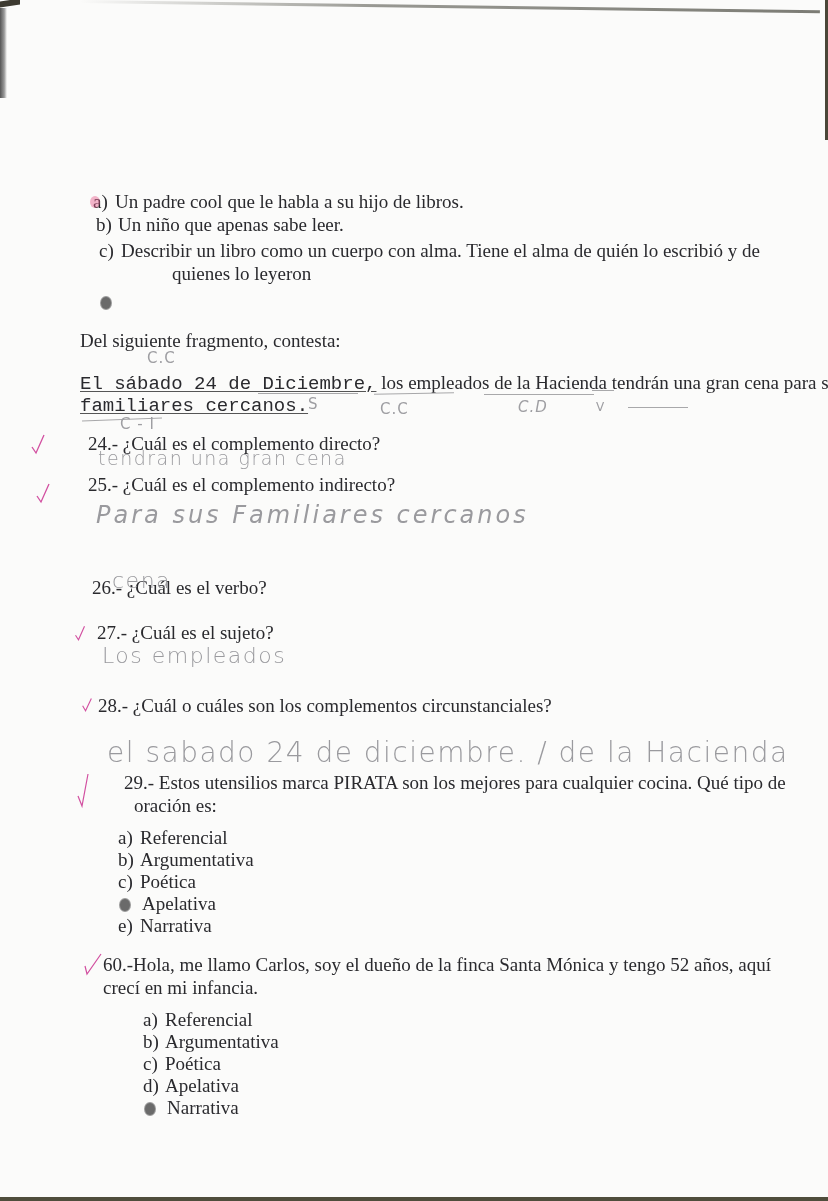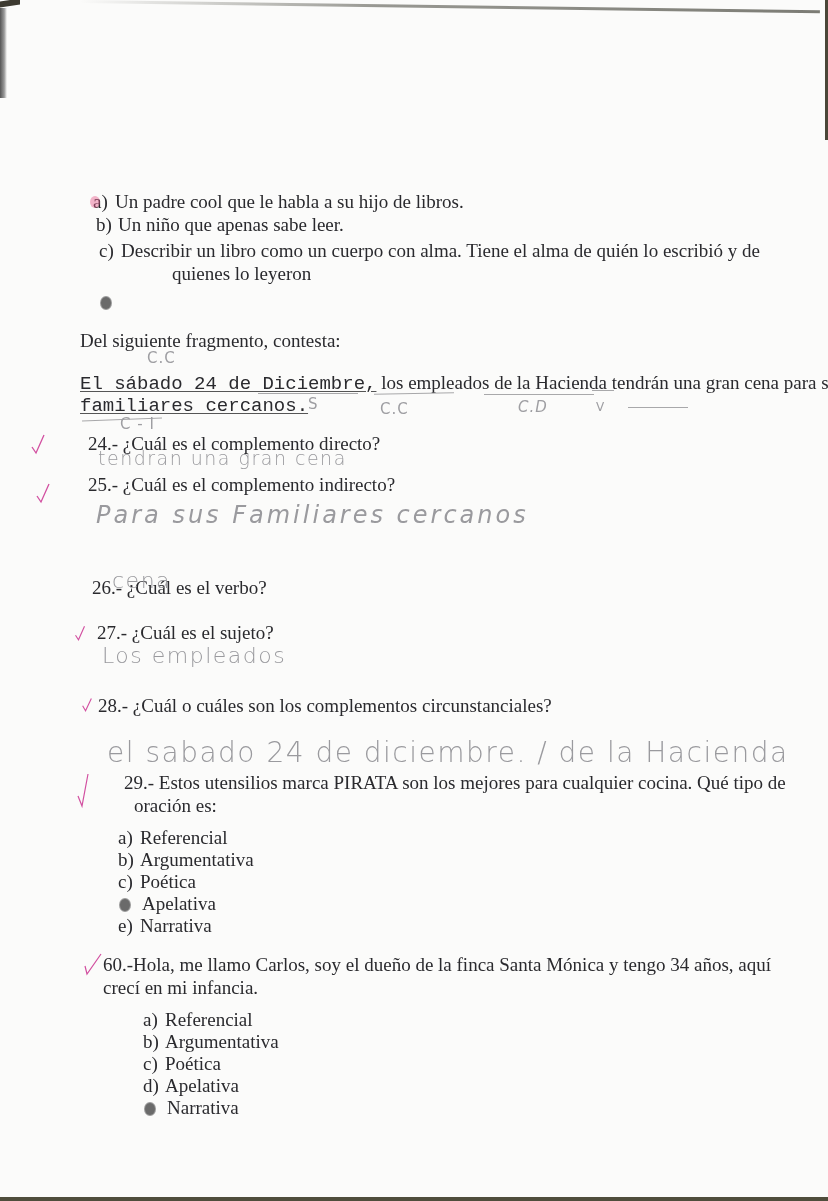--- a/index.html
+++ b/index.html
@@ -159,21 +159,21 @@
 <div class="t" style="left:118px; top:873px;"><span class="opt-letter">c)</span><span>Poética</span></div>
 <div class="t" style="left:120px; top:895px;"><span class="sel"></span><span>Apelativa</span></div>
 <div class="t" style="left:118px; top:917px;"><span class="opt-letter">e)</span><span>Narrativa</span></div>
 
 <div class="check" style="left:83px; top:952px; width:20px; height:24px;">
   <svg viewBox="0 0 20 24">
       <path d="M2 14 L4 22 L18 2" fill="none" stroke="#d24fa0" stroke-width="1.2"></path>
     </svg>
 </div>
 <div class="t" style="left:103px; top:956px;">
-  <span>60.-</span><span>Hola, me llamo Carlos, soy el dueño de la finca Santa Mónica y tengo 34 años, aquí</span>
+  <span>60.-</span><span>Hola, me llamo Carlos, soy el dueño de la finca Santa Mónica y tengo 52 años, aquí</span>
 </div>
 <div class="t" style="left:103px; top:979px;">crecí en mi infancia.</div>
 
 <div class="t" style="left:143px; top:1011px;"><span class="opt-letter">a)</span><span>Referencial</span></div>
 <div class="t" style="left:143px; top:1033px;"><span class="opt-letter">b)</span><span>Argumentativa</span></div>
 <div class="t" style="left:143px; top:1055px;"><span class="opt-letter">c)</span><span>Poética</span></div>
 <div class="t" style="left:143px; top:1077px;"><span class="opt-letter">d)</span><span>Apelativa</span></div>
 <div class="t" style="left:145px; top:1099px;"><span class="sel"></span><span>Narrativa</span></div>
 
 </body></html>

